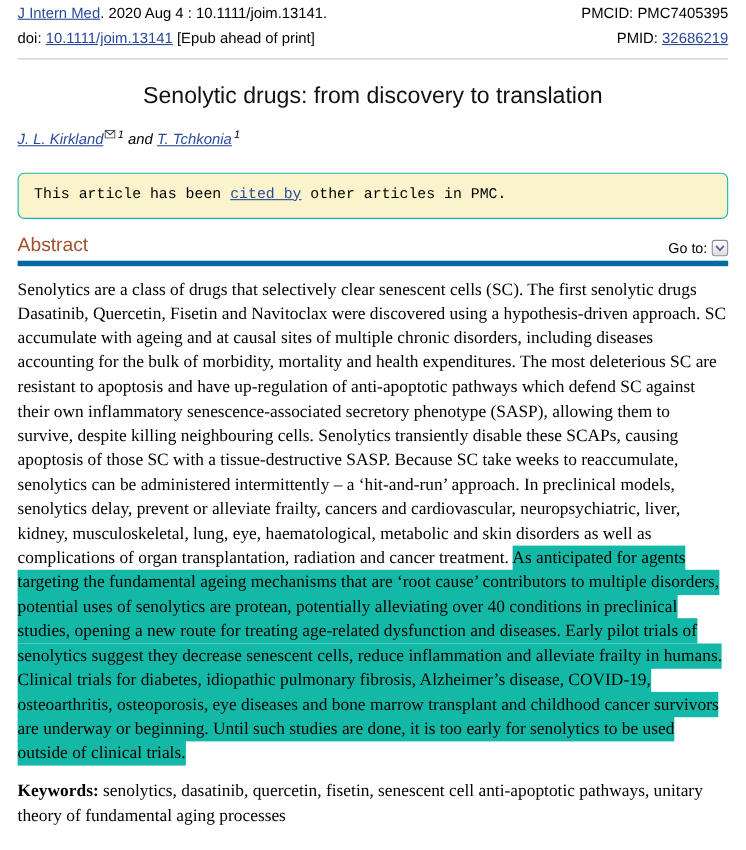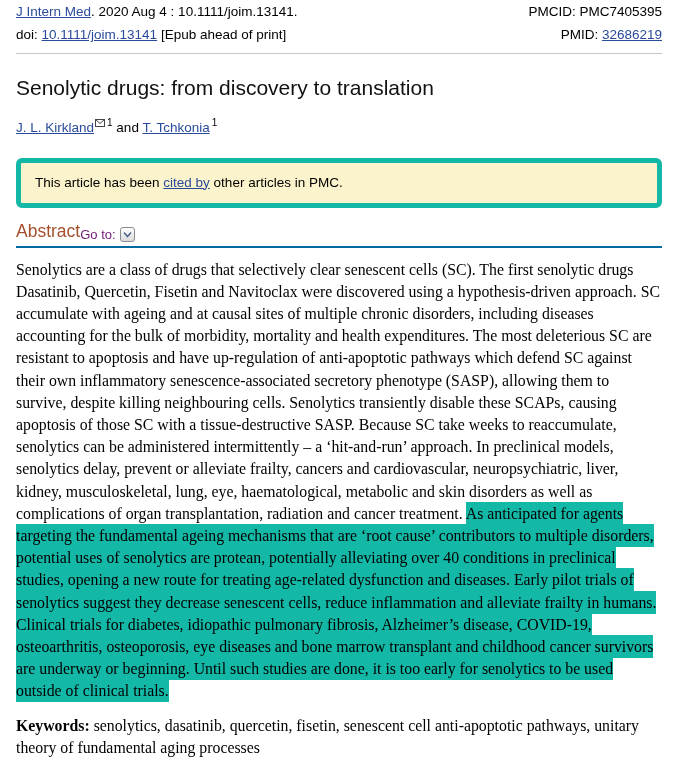--- a/index.html
+++ b/index.html
@@ -12,41 +12,41 @@
   a { color:#2a4b9b; text-decoration:underline; cursor:pointer; }
   a.plain { text-decoration:none; }
 
   
   .hdr { display:flex; justify-content:space-between; font-size:13.5px; }
   .hdr .row { line-height:23px; white-space:nowrap; }
   .hdr-right { text-align:right; }
   .hdr-rule { border:none; border-top:1px solid #c6c6c6; margin:7px 0 0 0; }
 
   
-  .title { margin-top:21px; font-size:21px; font-weight:400; line-height:25px; color:#111; }
-  .authors { margin-top:13px; font-size:13.5px; line-height:18px; }
+  .title { margin-top:21px; font-size:21px; font-weight:400; line-height:25px; color:#111;text-align:center; }
+  .authors { margin-top:13px; font-size:13.5px; line-height:18px;font-style:italic; }
   .authors sup { font-size:10px; margin-left:2px; }
   .env-icon { position:relative; top:-5px; margin-left:1px; display:inline-block; }
 
   
   .navrow { margin-top:20px; font-size:13.5px; }
   .navrow .item { margin-right:10px; }
   .tri { display:inline-block; width:0; height:0;
          border-left:4px solid #c4511f; border-top:3.5px solid transparent;
          border-bottom:3.5px solid transparent; margin-right:5px; }
 
   
-  .notice { margin-top:21px; background:#fbf3cb; border:5px solid #14b8a6;
-            border-radius:6px; padding:12px 14px; font-size:13.5px; line-height:16px; }
+  .notice { margin-top:21px; background:#fbf3cb; border:1px solid #14b8a6;
+            border-radius:6px; padding:12px 14px; font-size:13.5px; line-height:16px;font-family:Liberation Mono, monospace; }
 
   
-  .sec-head { margin-top:13px; display:flex; align-items:flex-end;
-              border-bottom:2px solid #0369a1; padding-bottom:4px; }
+  .sec-head { margin-top:13px; display:flex; justify-content:space-between; align-items:flex-end;
+              border-bottom:5px solid #0369a1; padding-bottom:4px; }
   .sec-title { color:#a4502c; font-size:17.5px; font-weight:400; }
-  .goto { font-size:13px; color:#701a75; display:inline-flex; align-items:center; gap:4px; text-decoration:none; }
+  .goto { font-size:13px; color:#000000; display:inline-flex; align-items:center; gap:4px; text-decoration:none; }
   .goto-btn { display:inline-block; width:15px; height:15px; border:1px solid #8c8c8c; border-radius:3px;
               background:linear-gradient(#fefefe,#dcdcdc); line-height:0; text-align:center; }
 
   .abstract-text { margin:11px 0 0 0; font-family:"Liberation Serif", serif;
                    font-size:15.8px; line-height:22.2px; }
   .sel { background:#14b8a6; padding:3px 0; }
 
   .keywords { margin:12px 0 0 0; font-family:"Liberation Serif", serif;
               font-size:15.8px; line-height:22.2px; }
 </style>

